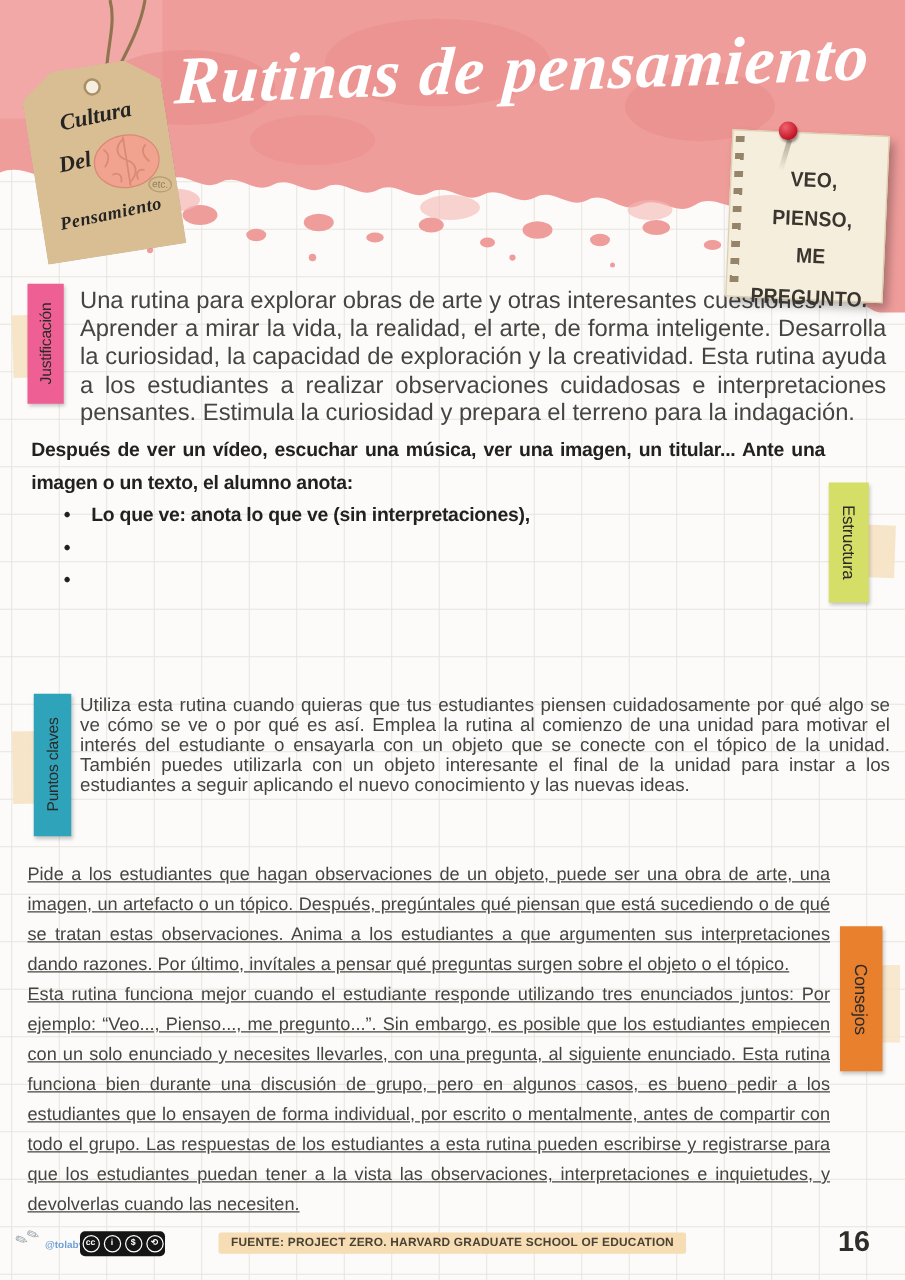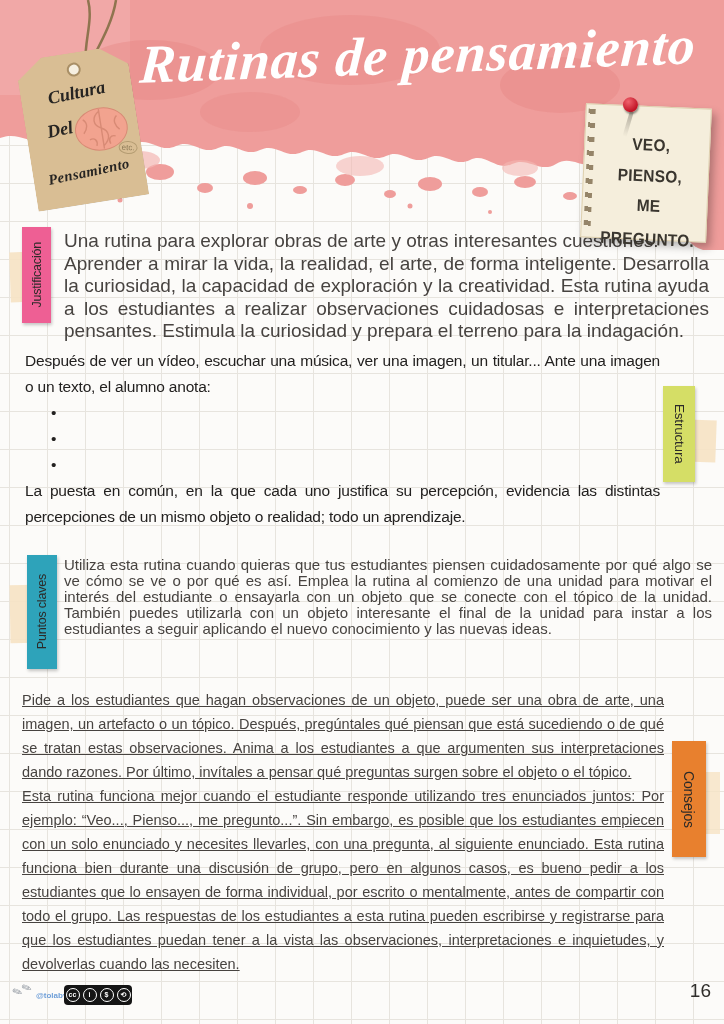--- a/index.html
+++ b/index.html
@@ -63,39 +63,39 @@
   .tab-just { left:22px; top:227px; width:29px; height:96px; background:#ee5f94; }
   .tab-estr { left:663px; top:386px; width:32px; height:96px; background:#d5de66; }
   .tab-estr span { font-size:13.5px; }
   .tab-punt { left:27px; top:555px; width:30px; height:114px; background:#2ea3ba; }
   .tab-cons { left:672px; top:741px; width:34px; height:116px; background:#e8802e; }
   .tab-cons span { font-size:14px; }
   
   .txt { position:absolute; color:#474340; text-align:justify; }
   .txt p { margin:0; }
   .t-just { left:64px; top:230px; width:645px; font-size:19px; line-height:22.5px; }
-  .t-estr { left:25px; top:348px; width:635px; font-size:15.5px; font-weight:400;
+  .t-estr { left:25px; top:348px; width:635px; font-size:15.5px; font-weight:700;
     color:#232120; line-height:26px; letter-spacing:-.2px; }
   .t-punt { left:64px; top:557px; width:648px; font-size:15px; line-height:16px; }
   .t-cons { left:22px; top:688px; width:642px; font-size:14.5px; line-height:24px;text-decoration:underline; }
   .blt { display:flex; margin-left:26px; }
   .blt .dot { flex:none; width:22px; text-align:left; }
   
   .doodle { position:absolute; left:12px; top:983px; color:#9aa0a8; font-size:12px;
     transform:rotate(-24deg); }
   .handle { position:absolute; left:36px; top:991px; font-size:8px; font-weight:700; color:#6f9fd8; }
   .cc-badge { position:absolute; left:64px; top:985px; width:68px; height:20px;
     background:#151515; border-radius:4px; display:flex; align-items:center;
     justify-content:center; gap:3px; }
   .cc-badge .c { width:12px; height:12px; border:1px solid #fff; border-radius:50%;
     color:#fff; font-size:7px; line-height:12px; text-align:center; font-weight:700; }
   .src-pill { position:absolute; left:50%; transform:translateX(-50%); top:986px;
     background:#f6ddb4; color:#4a4134; font-size:9.5px; font-weight:700;
     padding:3px 10px; border-radius:2px; white-space:nowrap; letter-spacing:.2px; }
-  .pageno { position:absolute; right:13px; top:980px; font-size:19px; font-weight:400; color:#2f2d2a; }
+  .pageno { position:absolute; right:28px; top:980px; font-size:23px; font-weight:700; color:#2f2d2a; }
 </style>
 </head>
 <body>
 
 <div class="page">
 
   <svg class="hdr-svg" width="724" height="250" viewBox="0 0 724 250">
     <path fill="#ef9d9b" d="M0 0 H724 V150
       C712 158 700 148 688 156 C672 166 660 150 644 160 C628 170 616 152 600 162
       C584 172 572 154 556 164 C540 174 528 156 512 164 C496 172 486 152 470 160
@@ -184,42 +184,43 @@
 
   <div class="txt t-just">
     <p>Una rutina para explorar obras de arte y otras interesantes cuestiones.</p>
     <p>Aprender a mirar la vida, la realidad, el arte, de forma inteligente. Desarrolla la curiosidad, la capacidad de exploración y la creatividad. Esta rutina ayuda a los estudiantes a realizar observaciones cuidadosas e interpretaciones pensantes. Estimula la curiosidad y prepara el terreno para la indagación.</p>
   </div>
 
   <div class="txt t-estr">
     <p>Después de ver un vídeo, escuchar una música, ver una imagen, un titular... Ante una imagen o un texto, el alumno anota:</p>
     <div class="blt">
       <span class="dot">•</span>
+      <span class="btx">Lo que ve: anota lo que ve (sin interpretaciones),</span>
     </div>
     <div class="blt">
       <span class="dot">•</span>
     </div>
     <div class="blt">
       <span class="dot">•</span>
     </div>
-    <p>La puesta en común, en la que cada uno justifica su percepción, evidencia las distintas percepciones de un mismo objeto o realidad; todo un aprendizaje.</p>
   </div>
 
   <div class="txt t-punt">
     <p>Utiliza esta rutina cuando quieras que tus estudiantes piensen cuidadosamente por qué algo se ve cómo se ve o por qué es así. Emplea la rutina al comienzo de una unidad para motivar el interés del estudiante o ensayarla con un objeto que se conecte con el tópico de la unidad. También puedes utilizarla con un objeto interesante el final de la unidad para instar a los estudiantes a seguir aplicando el nuevo conocimiento y las nuevas ideas.</p>
   </div>
 
   <div class="txt t-cons">
     <p>Pide a los estudiantes que hagan observaciones de un objeto, puede ser una obra de arte, una imagen, un artefacto o un tópico. Después, pregúntales qué piensan que está sucediendo o de qué se tratan estas observaciones. Anima a los estudiantes a que argumenten sus interpretaciones dando razones. Por último, invítales a pensar qué preguntas surgen sobre el objeto o el tópico.</p>
     <p>Esta rutina funciona mejor cuando el estudiante responde utilizando tres enunciados juntos: Por ejemplo: “Veo..., Pienso..., me pregunto...”. Sin embargo, es posible que los estudiantes empiecen con un solo enunciado y necesites llevarles, con una pregunta, al siguiente enunciado. Esta rutina funciona bien durante una discusión de grupo, pero en algunos casos, es bueno pedir a los estudiantes que lo ensayen de forma individual, por escrito o mentalmente, antes de compartir con todo el grupo. Las respuestas de los estudiantes a esta rutina pueden escribirse y registrarse para que los estudiantes puedan tener a la vista las observaciones, interpretaciones e inquietudes, y devolverlas cuando las necesiten.</p>
   </div>
 
   <div class="doodle">✎✎</div>
   <div class="handle">@tolabv</div>
   <div class="cc-badge" title="">
     <span class="c">cc</span>
     <span class="c">i</span>
     <span class="c">$</span>
     <span class="c">⟲</span>
   </div>
+  <div class="src-pill">FUENTE: PROJECT ZERO. HARVARD GRADUATE SCHOOL OF EDUCATION</div>
   <div class="pageno">16</div>
 
 </div>
 
 </body></html>

